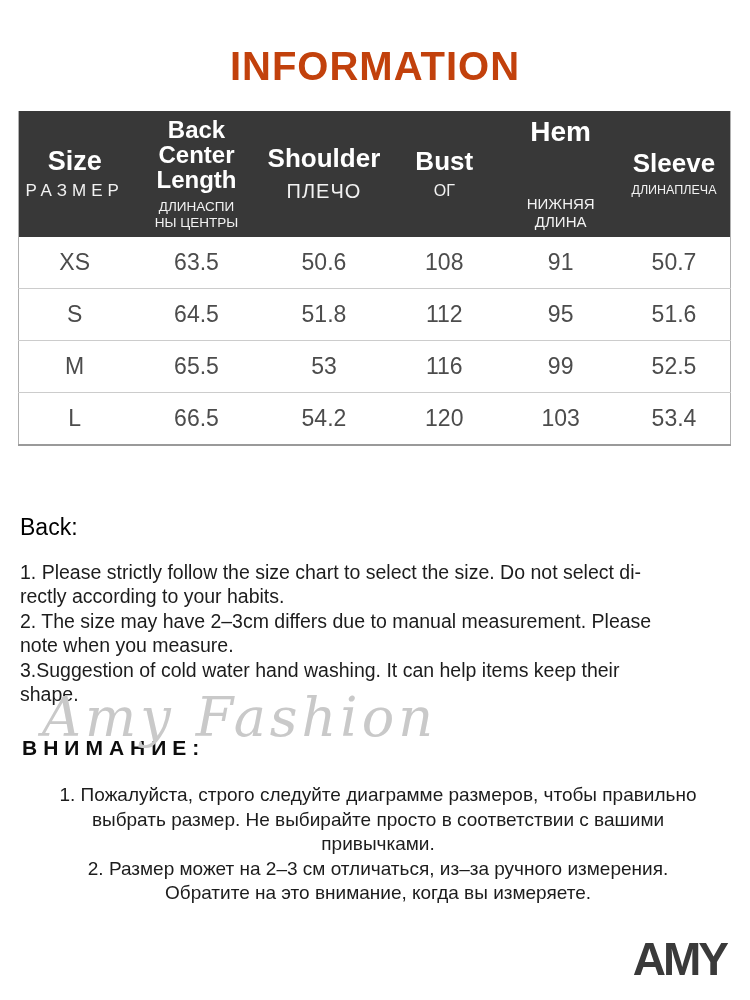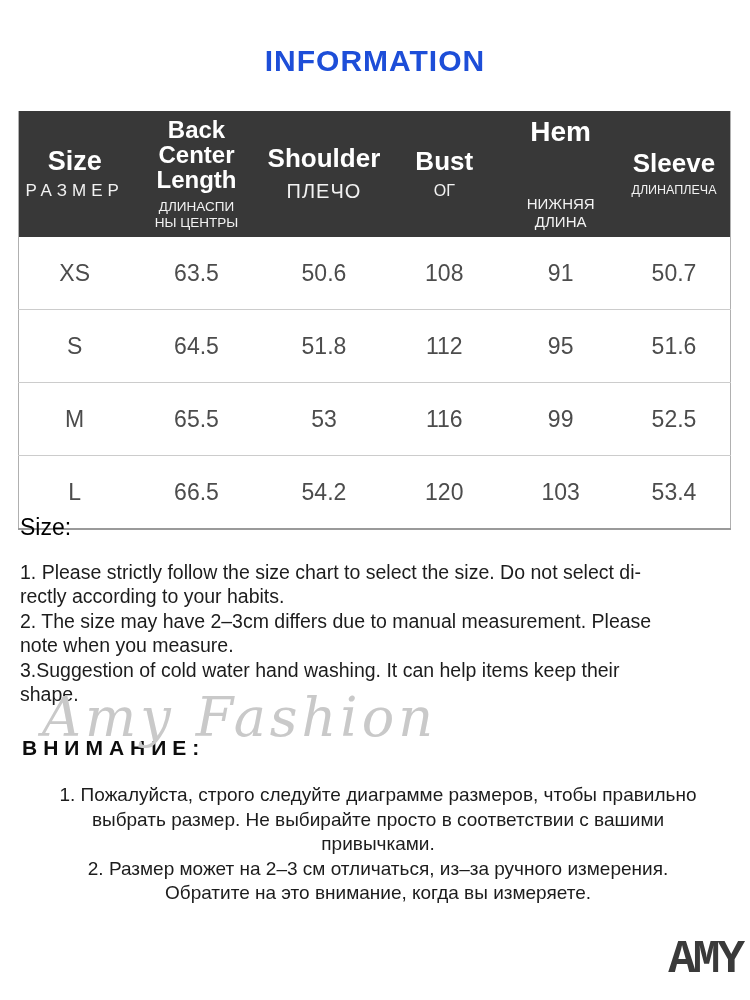--- a/index.html
+++ b/index.html
@@ -9,24 +9,24 @@
     width: 750px; height: 1000px;
     background: #ffffff;
     font-family: "Liberation Sans", sans-serif;
     color: #1c1c1c;
     overflow: hidden;
   }
   .page-title {
     position: absolute;
     top: 44px; left: 0; width: 750px;
     text-align: center;
-    font-size: 30px;
+    font-size: 40px;
     font-weight: 800;
     letter-spacing: 1px;
-    color: #1d4ed8;
+    color: #c2410c;
   }
   
   table.size-chart {
     position: absolute;
     left: 18px; top: 111px;
     width: 713px;
     border-collapse: collapse;
     table-layout: fixed;
     border-left: 1px solid #b0b0b0;
     border-right: 1px solid #b0b0b0;
@@ -57,21 +57,21 @@
     line-height: 1.2;
     color: #f2f2f2;
   }
   .c0 .h-sub { font-size: 17px; letter-spacing: 5px; }
   .c1 .h-sub { font-size: 13.5px; }
   .c2 .h-sub { font-size: 20px; letter-spacing: 1px; }
   .c3 .h-sub { font-size: 16px; }
   .c4 .h-sub { font-size: 15px; margin-top: 48px; }
   .c5 .h-sub { font-size: 12.5px; }
   tbody td {
-    height: 73px;
+    height: 52px;
     text-align: center;
     vertical-align: middle;
     font-size: 23px;
     color: #4c4c4c;
     border-bottom: 1px solid #cccccc;
     background: #ffffff;
   }
   tbody tr:last-child td { border-bottom: none; }
   
   .note-heading {
@@ -113,22 +113,22 @@
     font-family: "DejaVu Serif", serif;
     font-style: italic;
     font-size: 54px;
     letter-spacing: 4px;
     color: #c9c9c9;
     pointer-events: none;
     z-index: 5;
   }
   .brand-logo {
     position: absolute;
-    right: 8px; bottom: 14px;
-    font-family: Liberation Mono, monospace;
+    right: 24px; bottom: 14px;
+    font-family: Liberation Sans, sans-serif;
     font-weight: 900;
     font-size: 46px;
     letter-spacing: -3px;
     color: #3a3a3a;
     transform: scaleY(1.0);
   }
 </style>
 </head>
 <body>
 
@@ -203,21 +203,21 @@
       <td>L</td>
       <td>66.5</td>
       <td>54.2</td>
       <td>120</td>
       <td>103</td>
       <td>53.4</td>
     </tr>
   </tbody>
 </table>
 
-<div class="note-heading">Size:</div>
+<div class="note-heading">Back:</div>
 <div class="note-body">
   <div>1. Please strictly follow the size chart  to select the size. Do not select di-</div>
   <div>rectly according to your habits.</div>
   <div>2. The size may have 2–3cm differs due to manual measurement. Please</div>
   <div>note when you measure.</div>
   <div>3.Suggestion of cold water hand washing. It can help items keep their</div>
   <div>shape.</div>
 </div>
 
 <div class="watermark">Amy Fashion</div>

